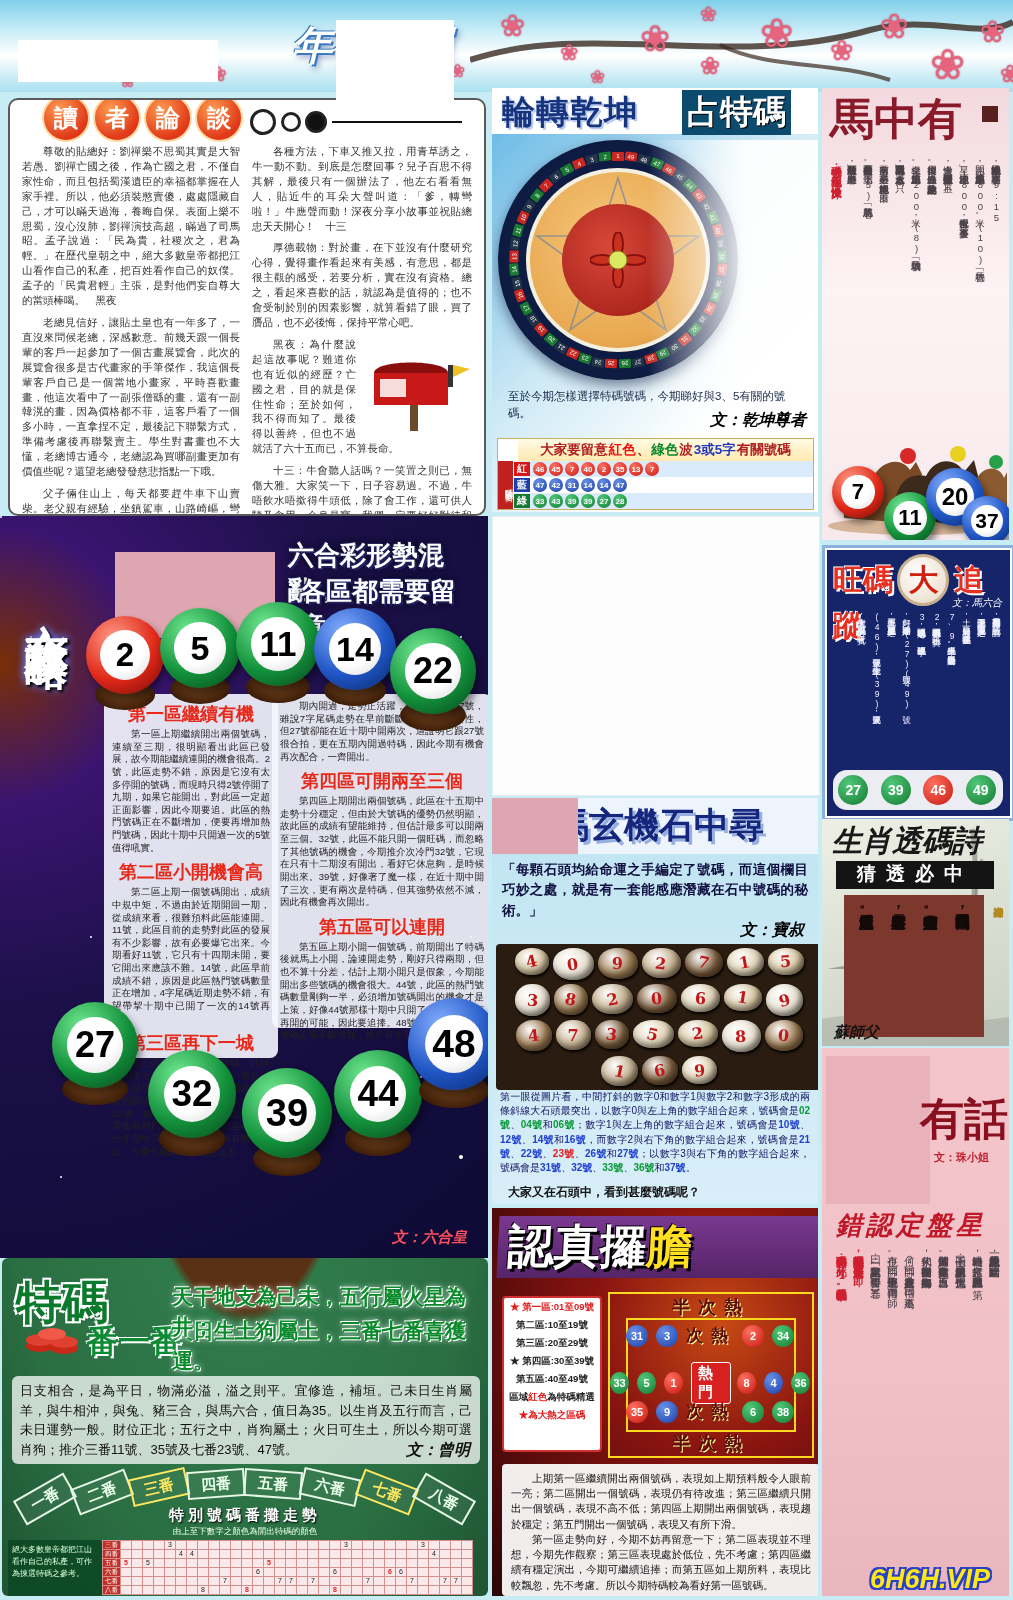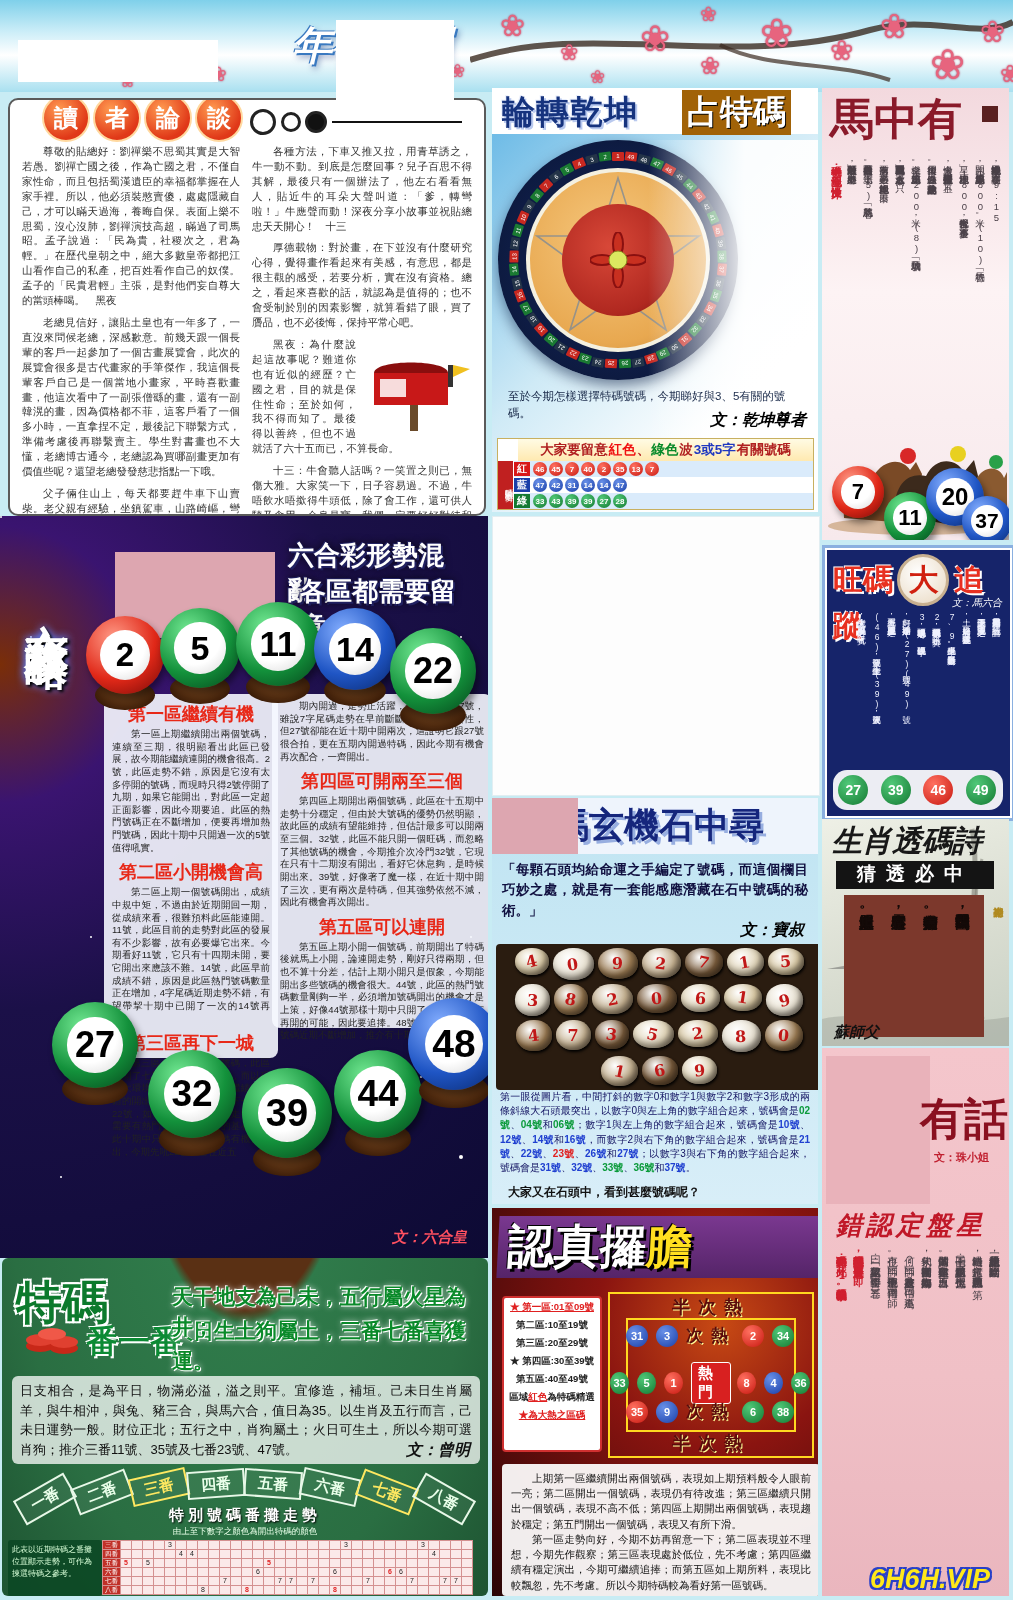--- a/index.html
+++ b/index.html
@@ -67,21 +67,21 @@
   .grid-tbl td.lab{background:#c03028;color:#fff;width:17px;font-size:6.5px;}
   .grid-tbl td.red{color:#e02020;font-weight:bold;}
   .tbl-title{color:#fff;font-weight:bold;font-size:15px;letter-spacing:4px;text-shadow:1px 1px 2px #000;}
   .tbl-sub{color:#e8ffe8;font-size:8.5px;}
   .fan-note{position:absolute;background:rgba(10,70,35,.85);color:#d8ffd8;font-size:8px;
     line-height:1.5;padding:4px;border-radius:3px;}
   
   #roulette{background:linear-gradient(135deg,#5fb4e4 0%,#cfeaf6 45%,#ffffff 75%);}
   .rt1{font-size:33px;font-weight:bold;color:#16337e;letter-spacing:1px;
     text-shadow:2px 2px 0 #b9c9ee,-1px -1px 0 #e8eefc;}
-  .rt2{font-size:33px;font-weight:bold;color:#fff;background:#a16207;padding:0 5px;
+  .rt2{font-size:33px;font-weight:bold;color:#fff;background:#0c4a6e;padding:0 5px;
     text-shadow:1px 1px 0 #000;}
   #wheel{position:absolute;}
   .wheel-ring{position:absolute;border-radius:50%;}
   .wnum{position:absolute;width:12px;height:9px;font-size:6px;color:#fff;display:flex;
     align-items:center;justify-content:center;border-radius:1px;}
   .rt-caption{font-size:11.5px;color:#1a2a4a;line-height:1.5;}
   .rt-table{position:absolute;background:#fff;border:1px solid #c8b060;}
   .rt-thead{display:flex;align-items:center;justify-content:center;gap:1px;height:22px;
     background:linear-gradient(180deg,#fffbe4,#ffe9b0);font-size:13.5px;font-weight:bold;margin-left:20px;}
   .rt-row{display:flex;align-items:center;height:16px;}
@@ -108,21 +108,21 @@
   .cg{color:#0a9a3a;font-weight:bold;} .cb{color:#2040d0;font-weight:bold;} .cr{color:#e02020;font-weight:bold;}
   
   #gallSec{background:radial-gradient(circle at 70% 30%,#c84a14 0%,#8a1410 35%,#4a0a0a 75%,#2a0606 100%);}
   .gall-band{position:absolute;background:linear-gradient(180deg,#7a3890,#552468);transform:skewX(-3deg);
     display:flex;align-items:center;padding:0 10px;}
   .gall-band span{font-size:46px;font-weight:bold;font-family:"DejaVu Serif",serif;
     text-shadow:3px 3px 0 #000,-1px -1px 0 #000;}
   .gall-white{color:#fff;} .gall-yellow{color:#ffdf20;}
   .gall-left{position:absolute;background:#fff;border:2px solid #d03030;border-radius:4px;
     font-size:9.5px;font-weight:bold;line-height:1.9;text-align:center;color:#222;}
-  .gall-left .red{color:#e02020;text-decoration:underline;}
+  .gall-left .red{color:#e02020;}
   .gall-diagram{position:absolute;border:2px solid #ffd820;box-shadow:inset 0 0 0 3px rgba(255,216,32,.0);}
   .gall-diagram .inner{position:absolute;border:2px solid #ffd820;}
   .heat-lab{font-family:"DejaVu Serif",serif;font-weight:bold;color:#5a0c0c;letter-spacing:8px;
     text-shadow:1px 1px 0 #ff9; font-size:18px;text-align:center;}
   .heat-row{position:absolute;display:flex;align-items:center;justify-content:center;gap:6px;width:100%;}
   .hotchip{background:#d82020;color:#fff;font-weight:bold;font-size:15px;padding:1px 6px;
     border:1px solid #fff;border-radius:3px;}
   .gall-text{position:absolute;background:rgba(255,255,255,.93);border-radius:4px;padding:7px 9px;
     font-size:10.5px;line-height:1.45;text-align:justify;color:#111;}
   .gall-text p{margin:0;text-indent:2em;}
@@ -302,21 +302,21 @@
         <div class="fan-box" style="left: 71px; top: 24.0493px; transform: rotate(-21.25deg);">二番</div>
         <div class="fan-box hl" style="left: 128px; top: 18.9866px; transform: rotate(-12.75deg);">三番</div>
         <div class="fan-box" style="left: 185px; top: 16.3369px; transform: rotate(-4.25deg);">四番</div>
         <div class="fan-box" style="left: 242px; top: 16.3369px; transform: rotate(4.25deg);">五番</div>
         <div class="fan-box" style="left: 299px; top: 18.9866px; transform: rotate(12.75deg);">六番</div>
         <div class="fan-box hl" style="left: 356px; top: 24.0493px; transform: rotate(21.25deg);">七番</div>
         <div class="fan-box" style="left: 413px; top: 31.0729px; transform: rotate(29.75deg);">八番</div>
       </div>
     <div class="tbl-title abs" style="left:0;top:248px;width:486px;text-align:center;">特別號碼番攤走勢</div>
     <div class="tbl-sub abs" style="left:0;top:268px;width:486px;text-align:center;">由上至下數字之顏色為開出特碼的顏色</div>
-    <div class="fan-note" style="left:6px;top:282px;width:86px;height:48px;">此表以近期特碼之番攤位置顯示走勢，可作為揀選特碼之參考。</div>
+    <div class="fan-note" style="left:6px;top:282px;width:86px;height:48px;">絕大多數皇帝都把江山看作自己的私產，可作為揀選特碼之參考。</div>
     <table class="grid-tbl" style="left:100px;top:282px;">
         <tbody id="fan-grid">
           <tr>
             <td class="lab">三番</td>
             <td></td>
             <td></td>
             <td></td>
             <td></td>
             <td>3</td>
             <td></td>

